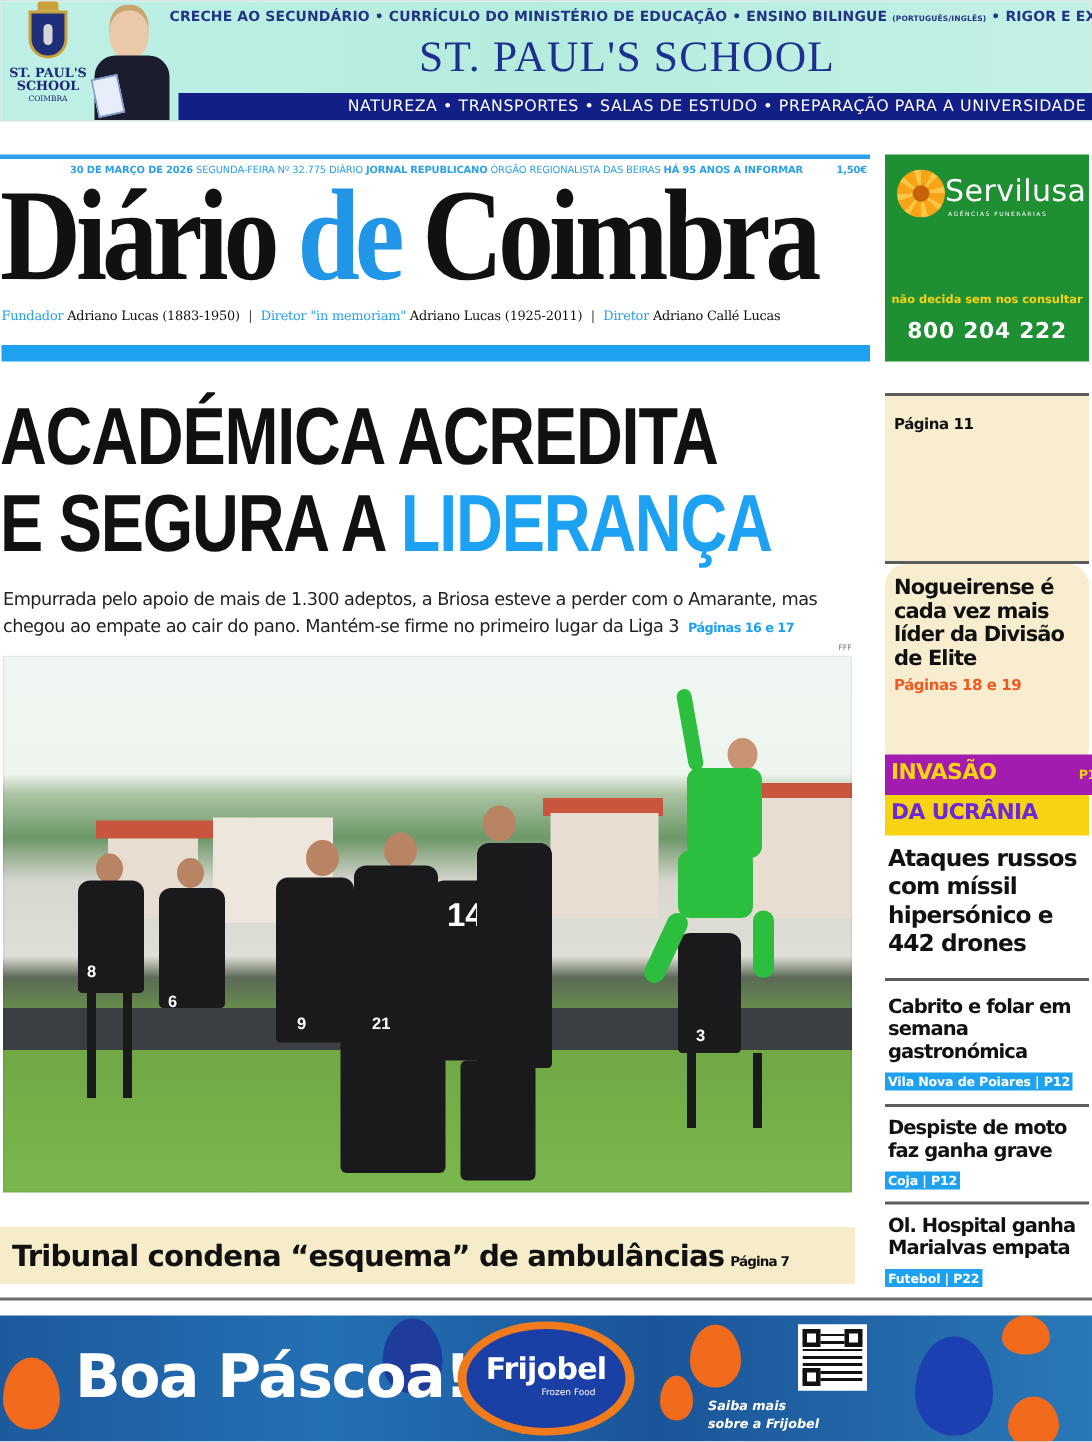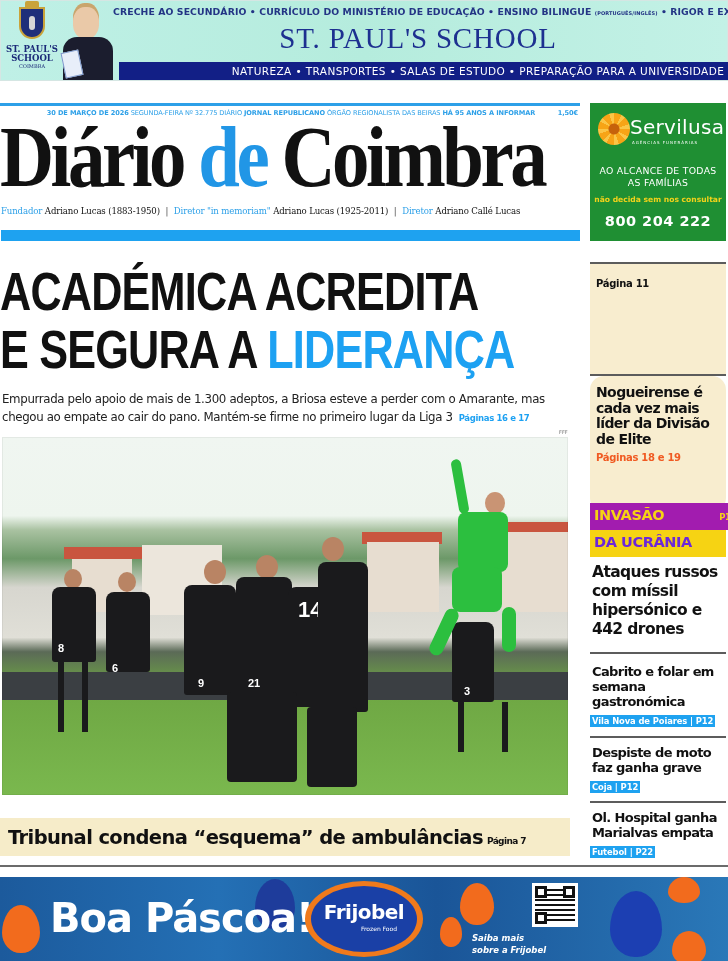--- a/index.html
+++ b/index.html
@@ -138,24 +138,20 @@
   <span class="sep">|</span>
   <span class="lbl">Diretor</span>
   <span>Adriano Callé Lucas</span>
 </div>
 <div class="rule-blue"></div>
 
 <div class="servi">
   <div class="flower"></div>
   <div class="brand">Servilusa</div>
   <div class="sub">AGÊNCIAS FUNERÁRIAS</div>
-  <div class="reach">
-    <div>AO ALCANCE DE TODAS</div>
-    <div>AS FAMÍLIAS</div>
-  </div>
   <div class="consult">não decida sem nos consultar</div>
   <div class="phone">800 204 222</div>
 </div>
 
 <div class="headline">
   <div>ACADÉMICA ACREDITA</div>
   <div><span>E SEGURA A </span><span class="blue">LIDERANÇA</span></div>
 </div>
 <div class="lede">
   <span>Empurrada pelo apoio de mais de 1.300 adeptos, a Briosa esteve a perder com o Amarante, mas chegou ao empate ao cair do pano. Mantém-se firme no primeiro lugar da Liga 3</span><span class="pages">Páginas 16 e 17</span>

